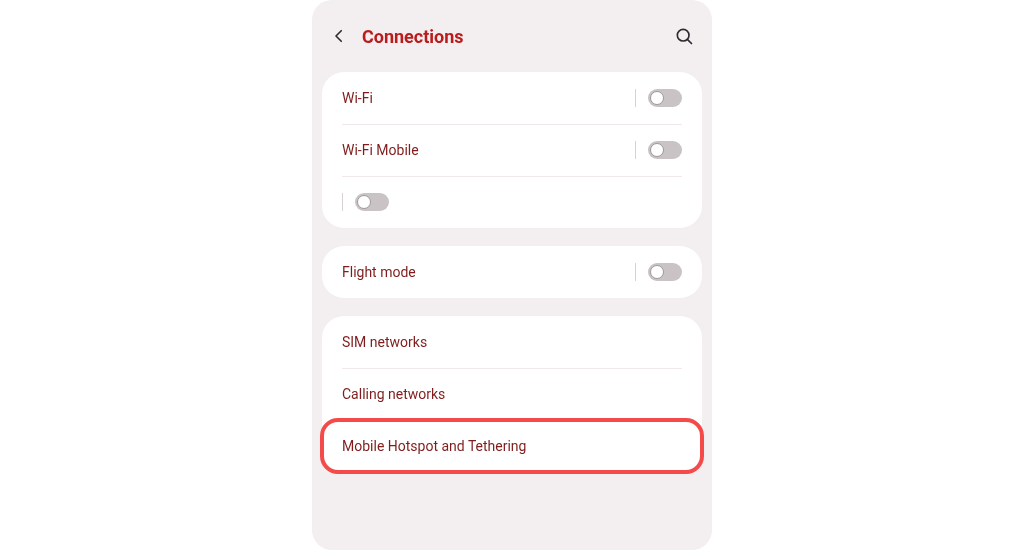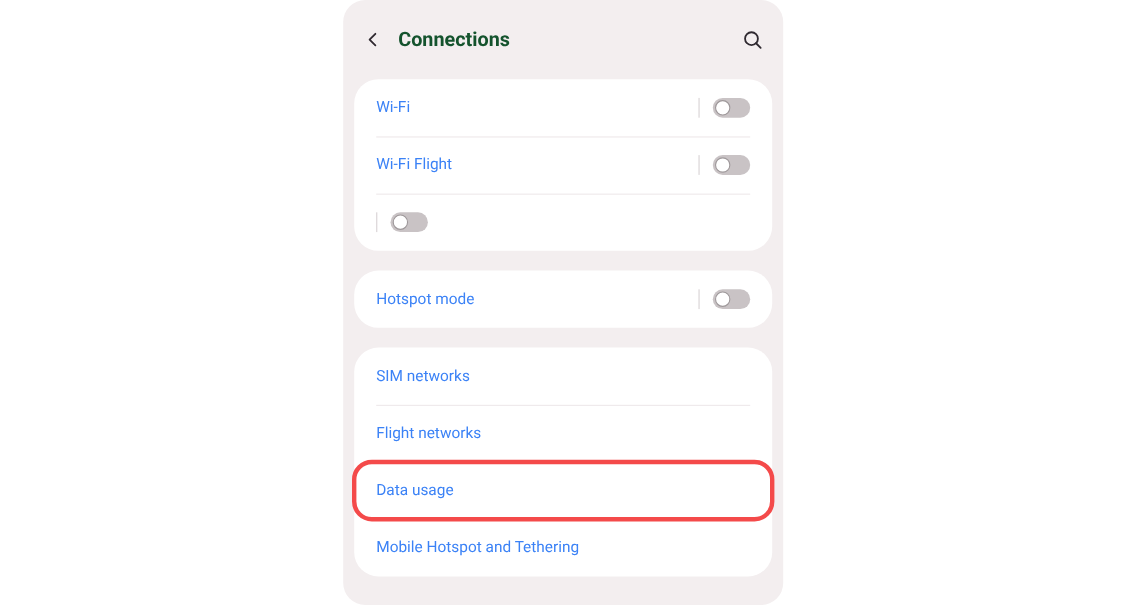--- a/index.html
+++ b/index.html
@@ -18,21 +18,21 @@
   .header {
     display: flex;
     align-items: center;
     height: 72px;
     padding: 0 18px;
   }
   .back-icon svg { display: block; }
   .title {
     font-size: 18px;
     font-weight: 700;
-    color: #14532d;
+    color: #b91c1c;
     margin-left: 14px;
     flex: 1;
   }
   .search-icon svg { display: block; }
   .group {
     background: #ffffff;
     border-radius: 22px;
     margin: 0 10px 18px 10px;
     overflow: hidden;
   }
@@ -46,21 +46,21 @@
   .row + .row::before {
     content: "";
     position: absolute;
     left: 20px; right: 20px; top: 0;
     height: 1px;
     background: #eee8ea;
   }
   .row-label {
     flex: 1;
     font-size: 14px;
-    color: #3b82f6;
+    color: #7f1d1d;
   }
   .toggle-wrap {
     display: flex;
     align-items: center;
     gap: 12px;
   }
   .toggle-divider {
     width: 1px;
     height: 18px;
     background: #d8d2d4;
@@ -113,59 +113,56 @@
       <div class="row">
         <div class="row-label">Wi-Fi</div>
         <div class="toggle-wrap">
           <div class="toggle-divider"></div>
           <div class="toggle">
               <div class="knob"></div>
             </div>
         </div>
       </div>
       <div class="row">
-        <div class="row-label">Wi-Fi Flight</div>
+        <div class="row-label">Wi-Fi Mobile</div>
         <div class="toggle-wrap">
           <div class="toggle-divider"></div>
           <div class="toggle">
               <div class="knob"></div>
             </div>
         </div>
       </div>
       <div class="row">
         <div class="toggle-wrap">
           <div class="toggle-divider"></div>
           <div class="toggle">
               <div class="knob"></div>
             </div>
         </div>
       </div>
     </div>
 
     <div class="group">
       <div class="row">
-        <div class="row-label">Hotspot mode</div>
+        <div class="row-label">Flight mode</div>
         <div class="toggle-wrap">
           <div class="toggle-divider"></div>
           <div class="toggle">
               <div class="knob"></div>
             </div>
         </div>
       </div>
     </div>
 
     <div class="group">
       <div class="row">
         <div class="row-label">SIM networks</div>
       </div>
       <div class="row">
-        <div class="row-label">Flight networks</div>
-      </div>
-      <div class="row" id="row-data-usage">
-        <div class="row-label">Data usage</div>
+        <div class="row-label">Calling networks</div>
       </div>
       <div class="row">
         <div class="row-label">Mobile Hotspot and Tethering</div>
       </div>
     </div>
 
   </div>
 
   <div class="highlight-ring" id="ring" style="left: 320px; top: 418px; width: 384px; height: 56px;"></div>
 </div>

